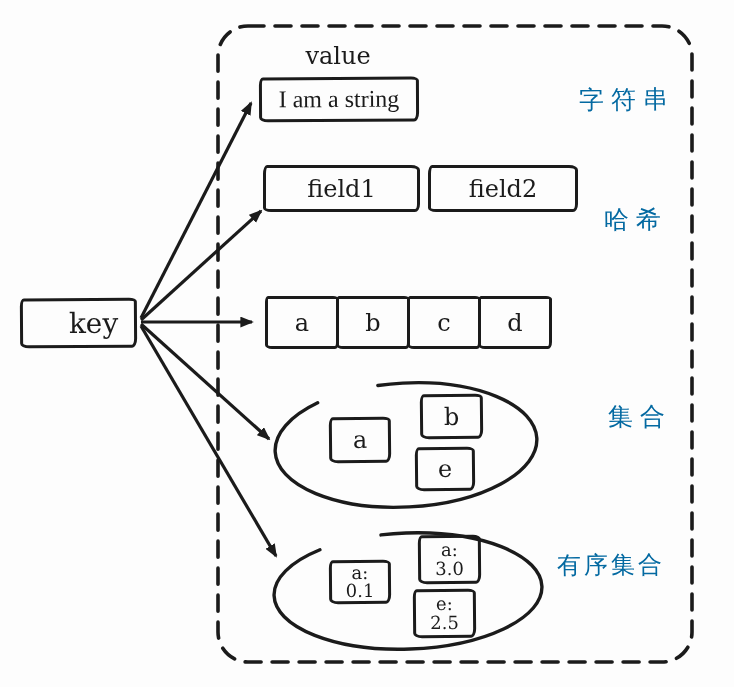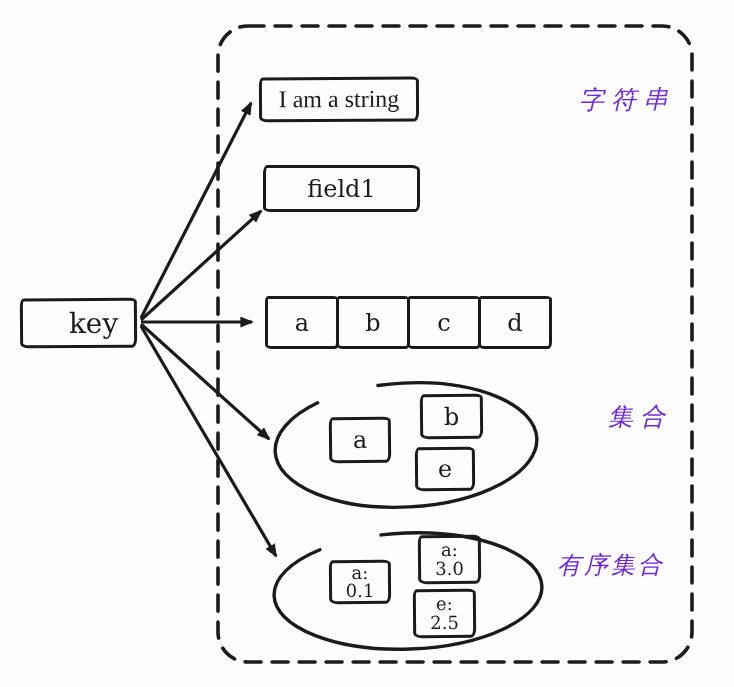--- a/index.html
+++ b/index.html
@@ -50,24 +50,23 @@
     font-size: 24px;
   }
   .list-cell + .list-cell { margin-left: -3px; }
 
   .set-box { font-size: 24px; transform: rotate(-0.6deg); }
   .zset-box { flex-direction: column; line-height: 1.02; font-size: 18px; text-align: center; transform: rotate(-0.5deg); }
 
   .type-label {
     position: absolute;
     font-family: "DejaVu Sans", "Liberation Sans", sans-serif;
-    font-size: 25px; color: #6d28d9;
+    font-size: 25px; color: #0369a1;
     text-align: left; letter-spacing: 7px; white-space: nowrap;
     transform: rotate(-0.5deg);
-    font-style: italic;
   }
 </style>
 </head>
 <body>
 
 <div class="canvas">
 
   <svg class="layer" viewBox="0 0 734 687">
     <defs>
       <marker id="ah" viewBox="0 0 10 8" refX="8.6" refY="4" markerWidth="13.5" markerHeight="11" orient="auto" markerUnits="userSpaceOnUse">
@@ -85,27 +84,29 @@
 
     <ellipse cx="406" cy="445" rx="131" ry="62" fill="none" stroke="#1b1b1b" stroke-width="3.4" stroke-linecap="round" pathLength="100" stroke-dasharray="61 10 29" transform="rotate(-3 406 445)"></ellipse>
 
     <ellipse cx="408" cy="591" rx="134" ry="58" fill="none" stroke="#1b1b1b" stroke-width="3.4" stroke-linecap="round" pathLength="100" stroke-dasharray="61 10 29" transform="rotate(-2 408 591)"></ellipse>
   </svg>
 
   <div class="box key-box">
     <span>key</span>
   </div>
 
+  <div class="value-header">value</div>
 
   <div class="box string-box">
     <span>I am a string</span>
   </div>
 
   <div class="hash-grid">
     <div class="hash-cell">field1</div>
+    <div class="hash-cell">field2</div>
   </div>
 
   <div class="list-row">
     <div class="list-cell">a</div>
     <div class="list-cell">b</div>
     <div class="list-cell">c</div>
     <div class="list-cell">d</div>
   </div>
 
   <div class="box set-box" style="left:329px; top:417px; width:62px; height:46px;">a</div>
@@ -119,16 +120,17 @@
   <div class="box zset-box" style="left:418px; top:535px; width:63px; height:49px;">
     <span>a:</span>
     <span>3.0</span>
   </div>
   <div class="box zset-box" style="left:413px; top:589px; width:63px; height:49px;">
     <span>e:</span>
     <span>2.5</span>
   </div>
 
   <div class="type-label" style="left:579px; top:83px;">字符串</div>
+  <div class="type-label" style="left:604px; top:203px;">哈希</div>
   <div class="type-label" style="left:557px; top:549px; letter-spacing:3px; font-size:24px;">有序集合</div>
   <div class="type-label" style="left:608px; top:400px;">集合</div>
 
 </div>
 
 </body></html>

